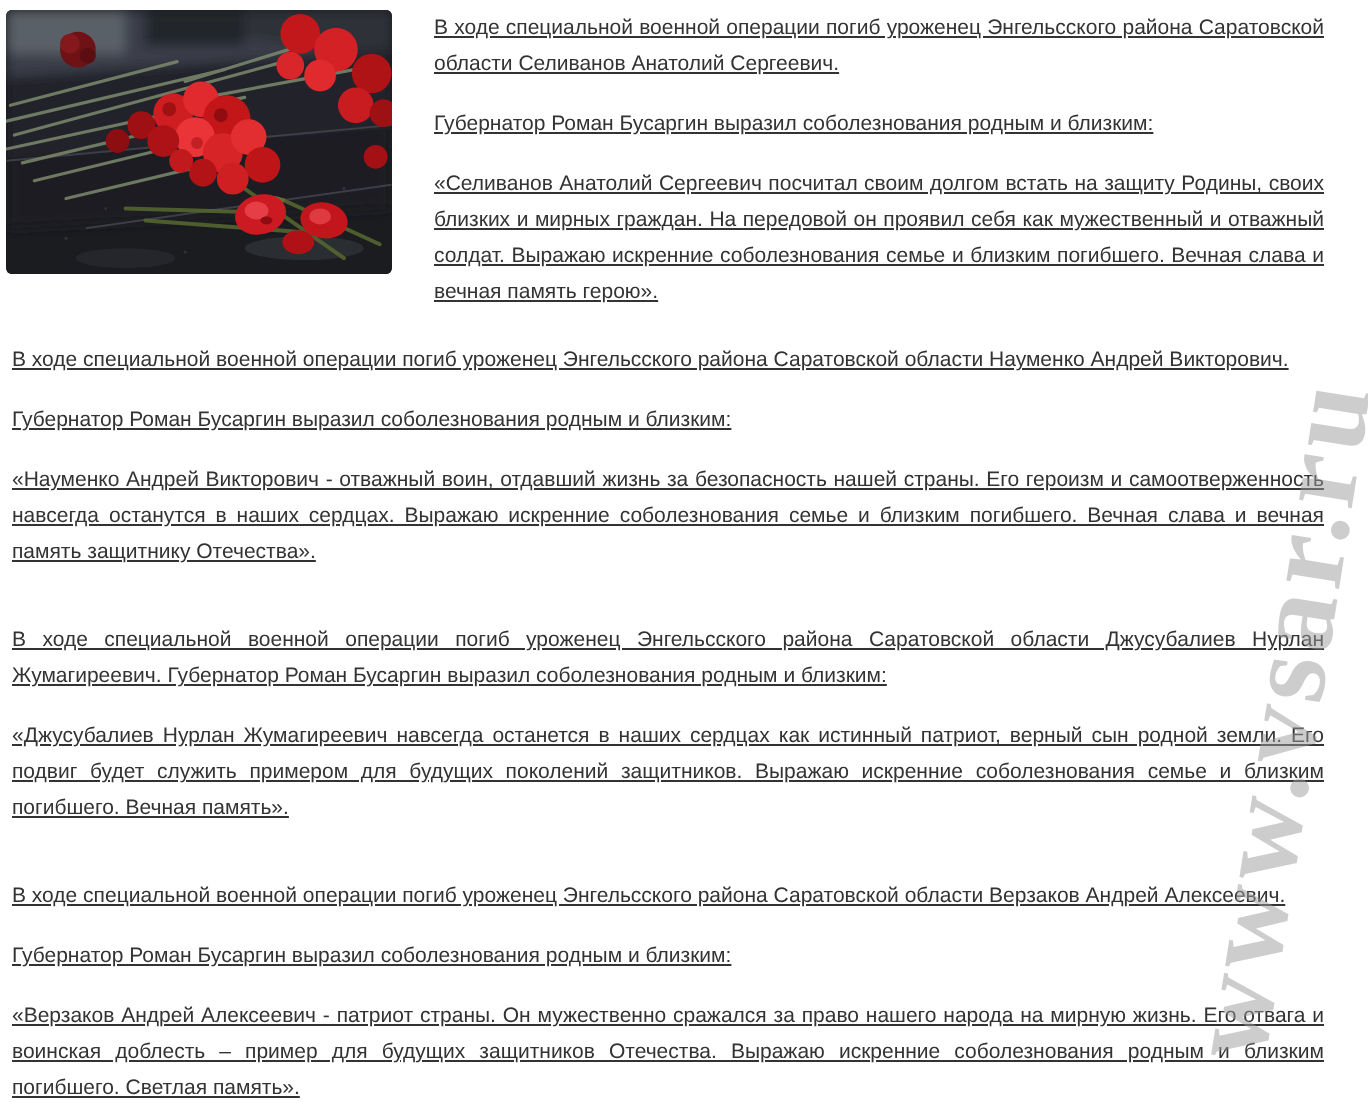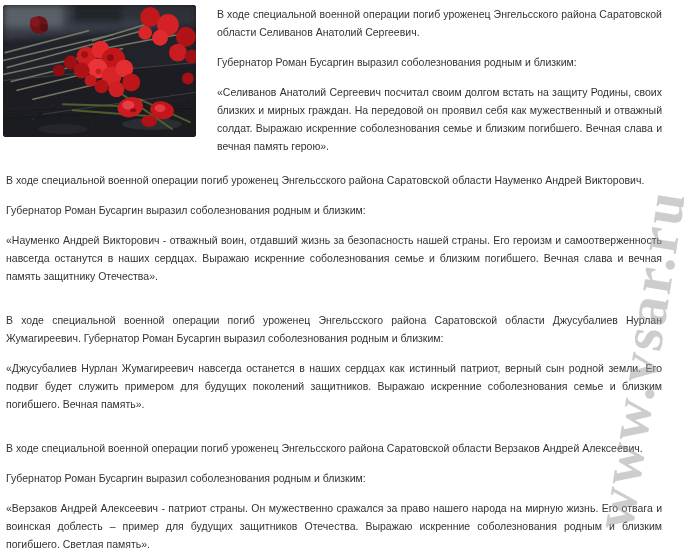--- a/index.html
+++ b/index.html
@@ -5,20 +5,21 @@
   * { box-sizing: border-box; }
   body { margin: 0; background: #fff; }
   .page {
     position: relative;
     width: 684px;
     height: 551px;
     overflow: hidden;
     background: #ffffff;
     font-family: "Liberation Sans", sans-serif;
     color: #333333;
+    text-decoration: underline;
   }
   .top-block {
     display: flex;
     gap: 21px;
     padding: 5px 22px 0 3px;
     margin-bottom: 16px;
   }
   .photo {
     flex: none;
     width: 193px;

